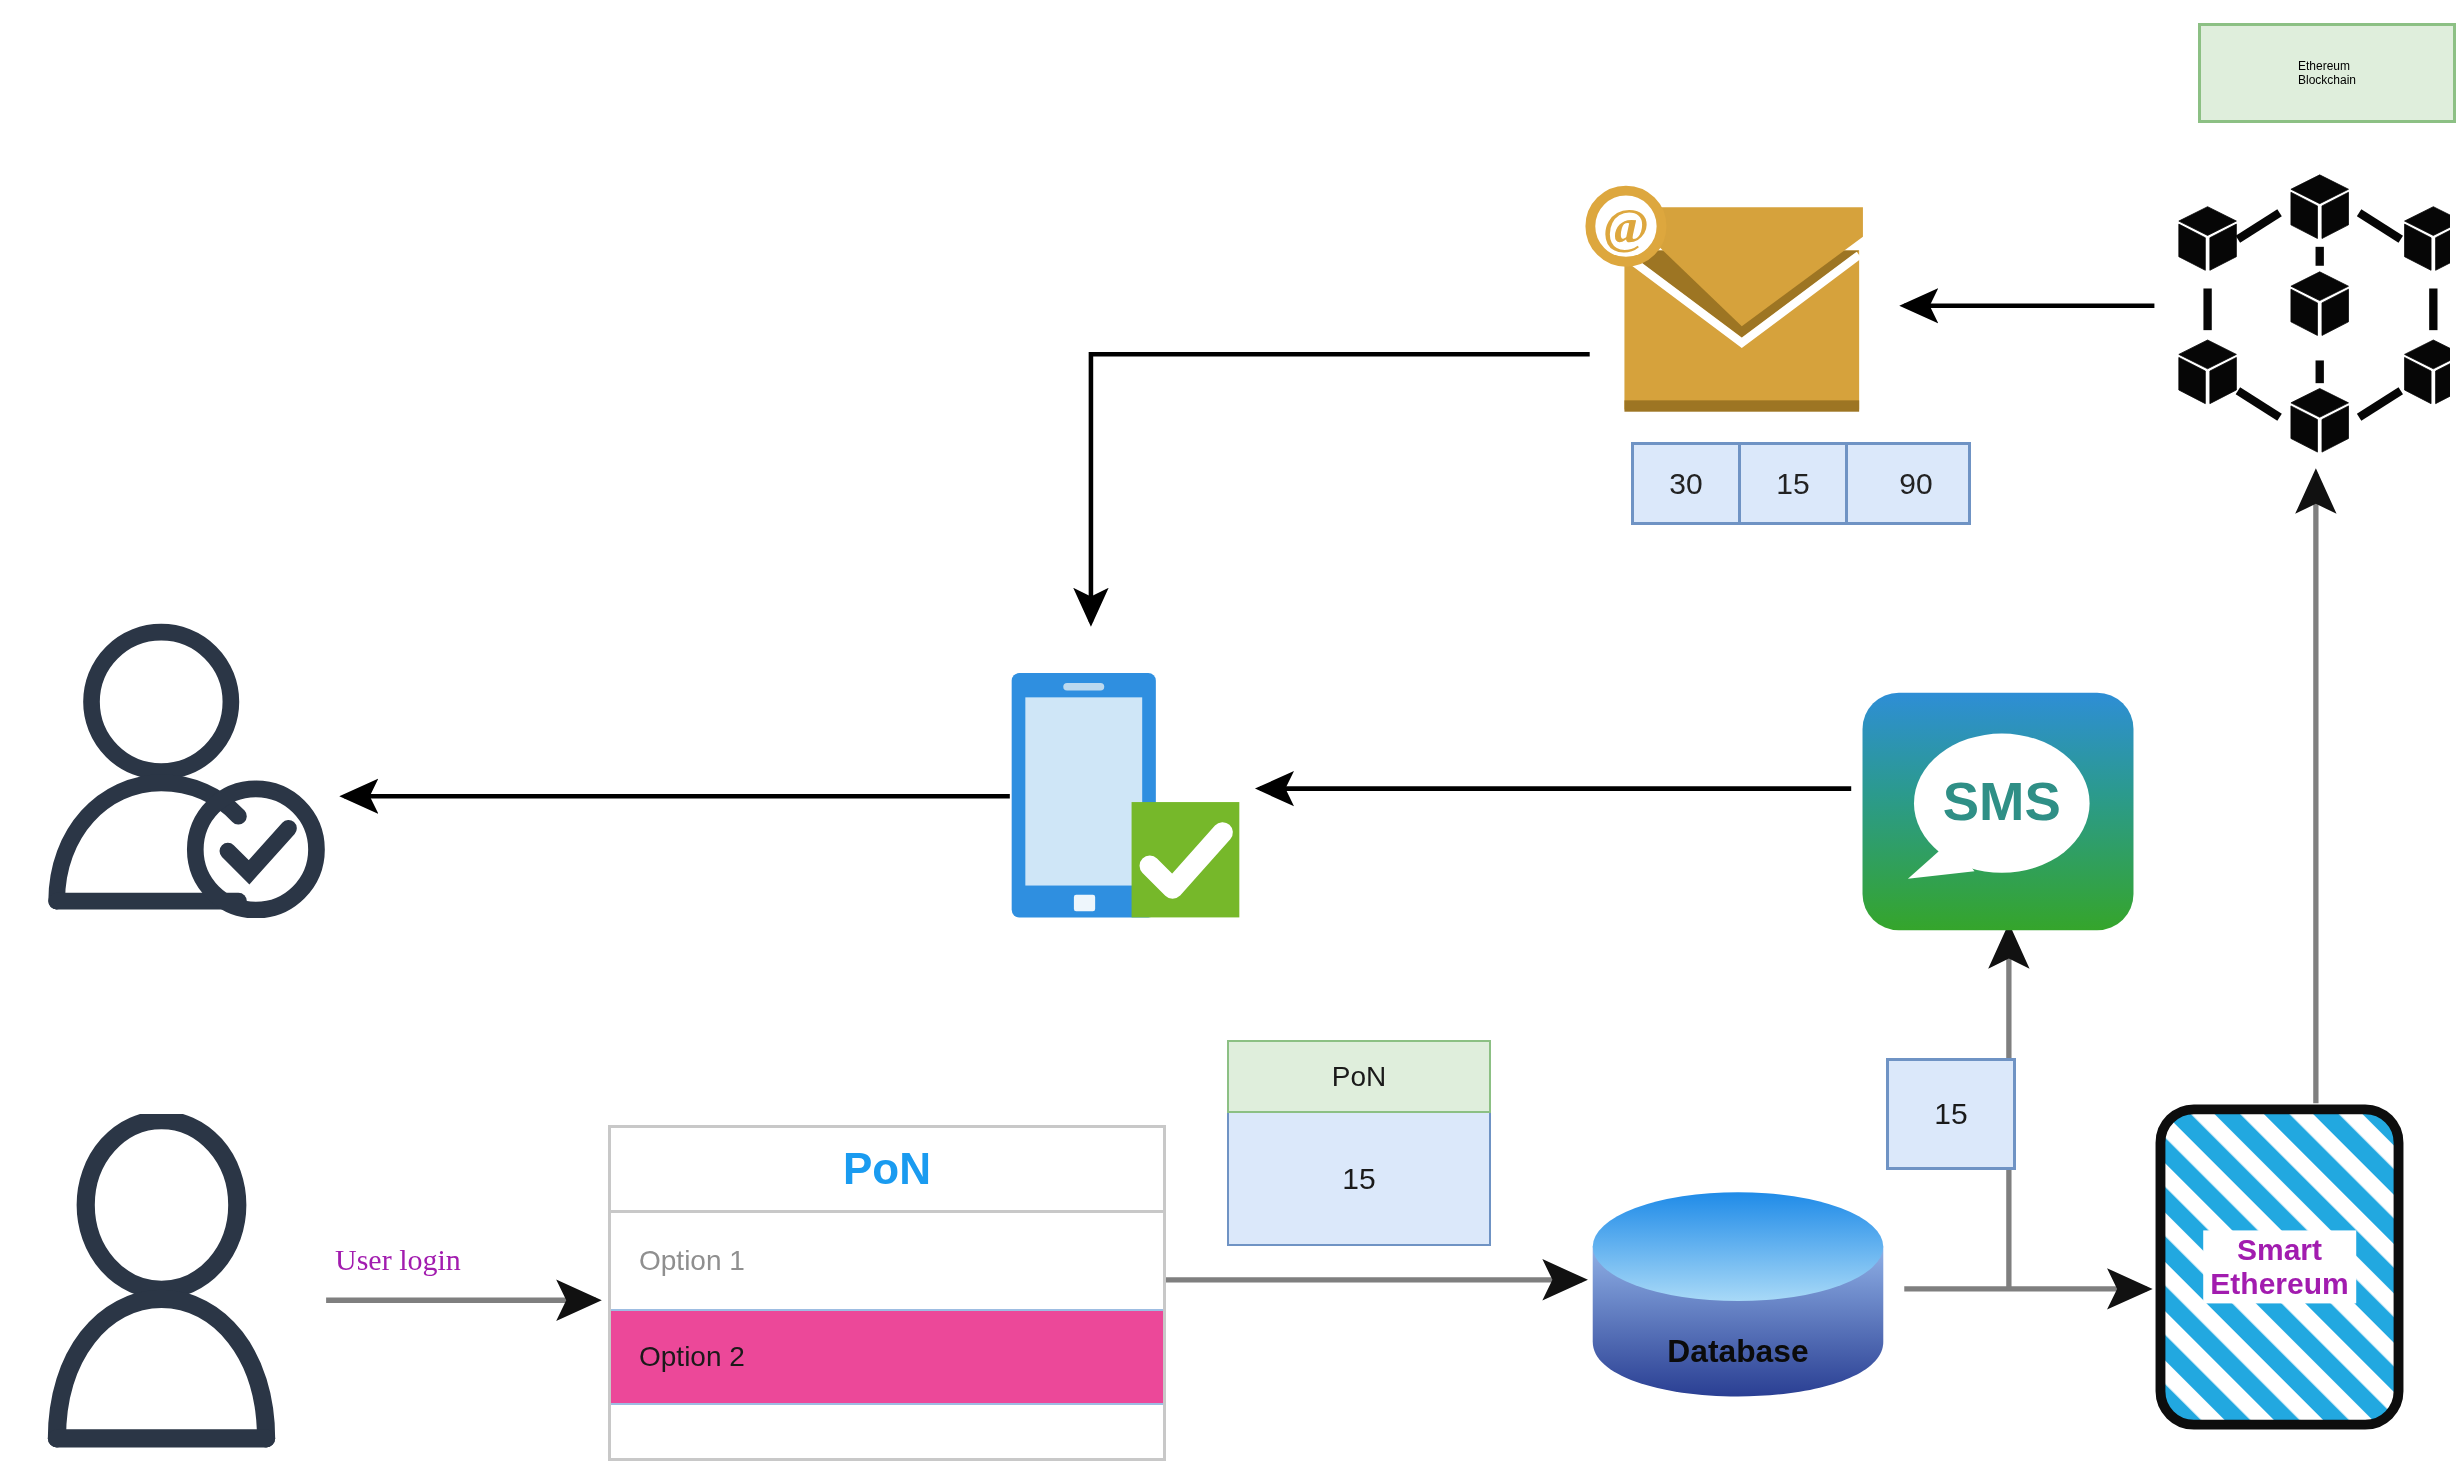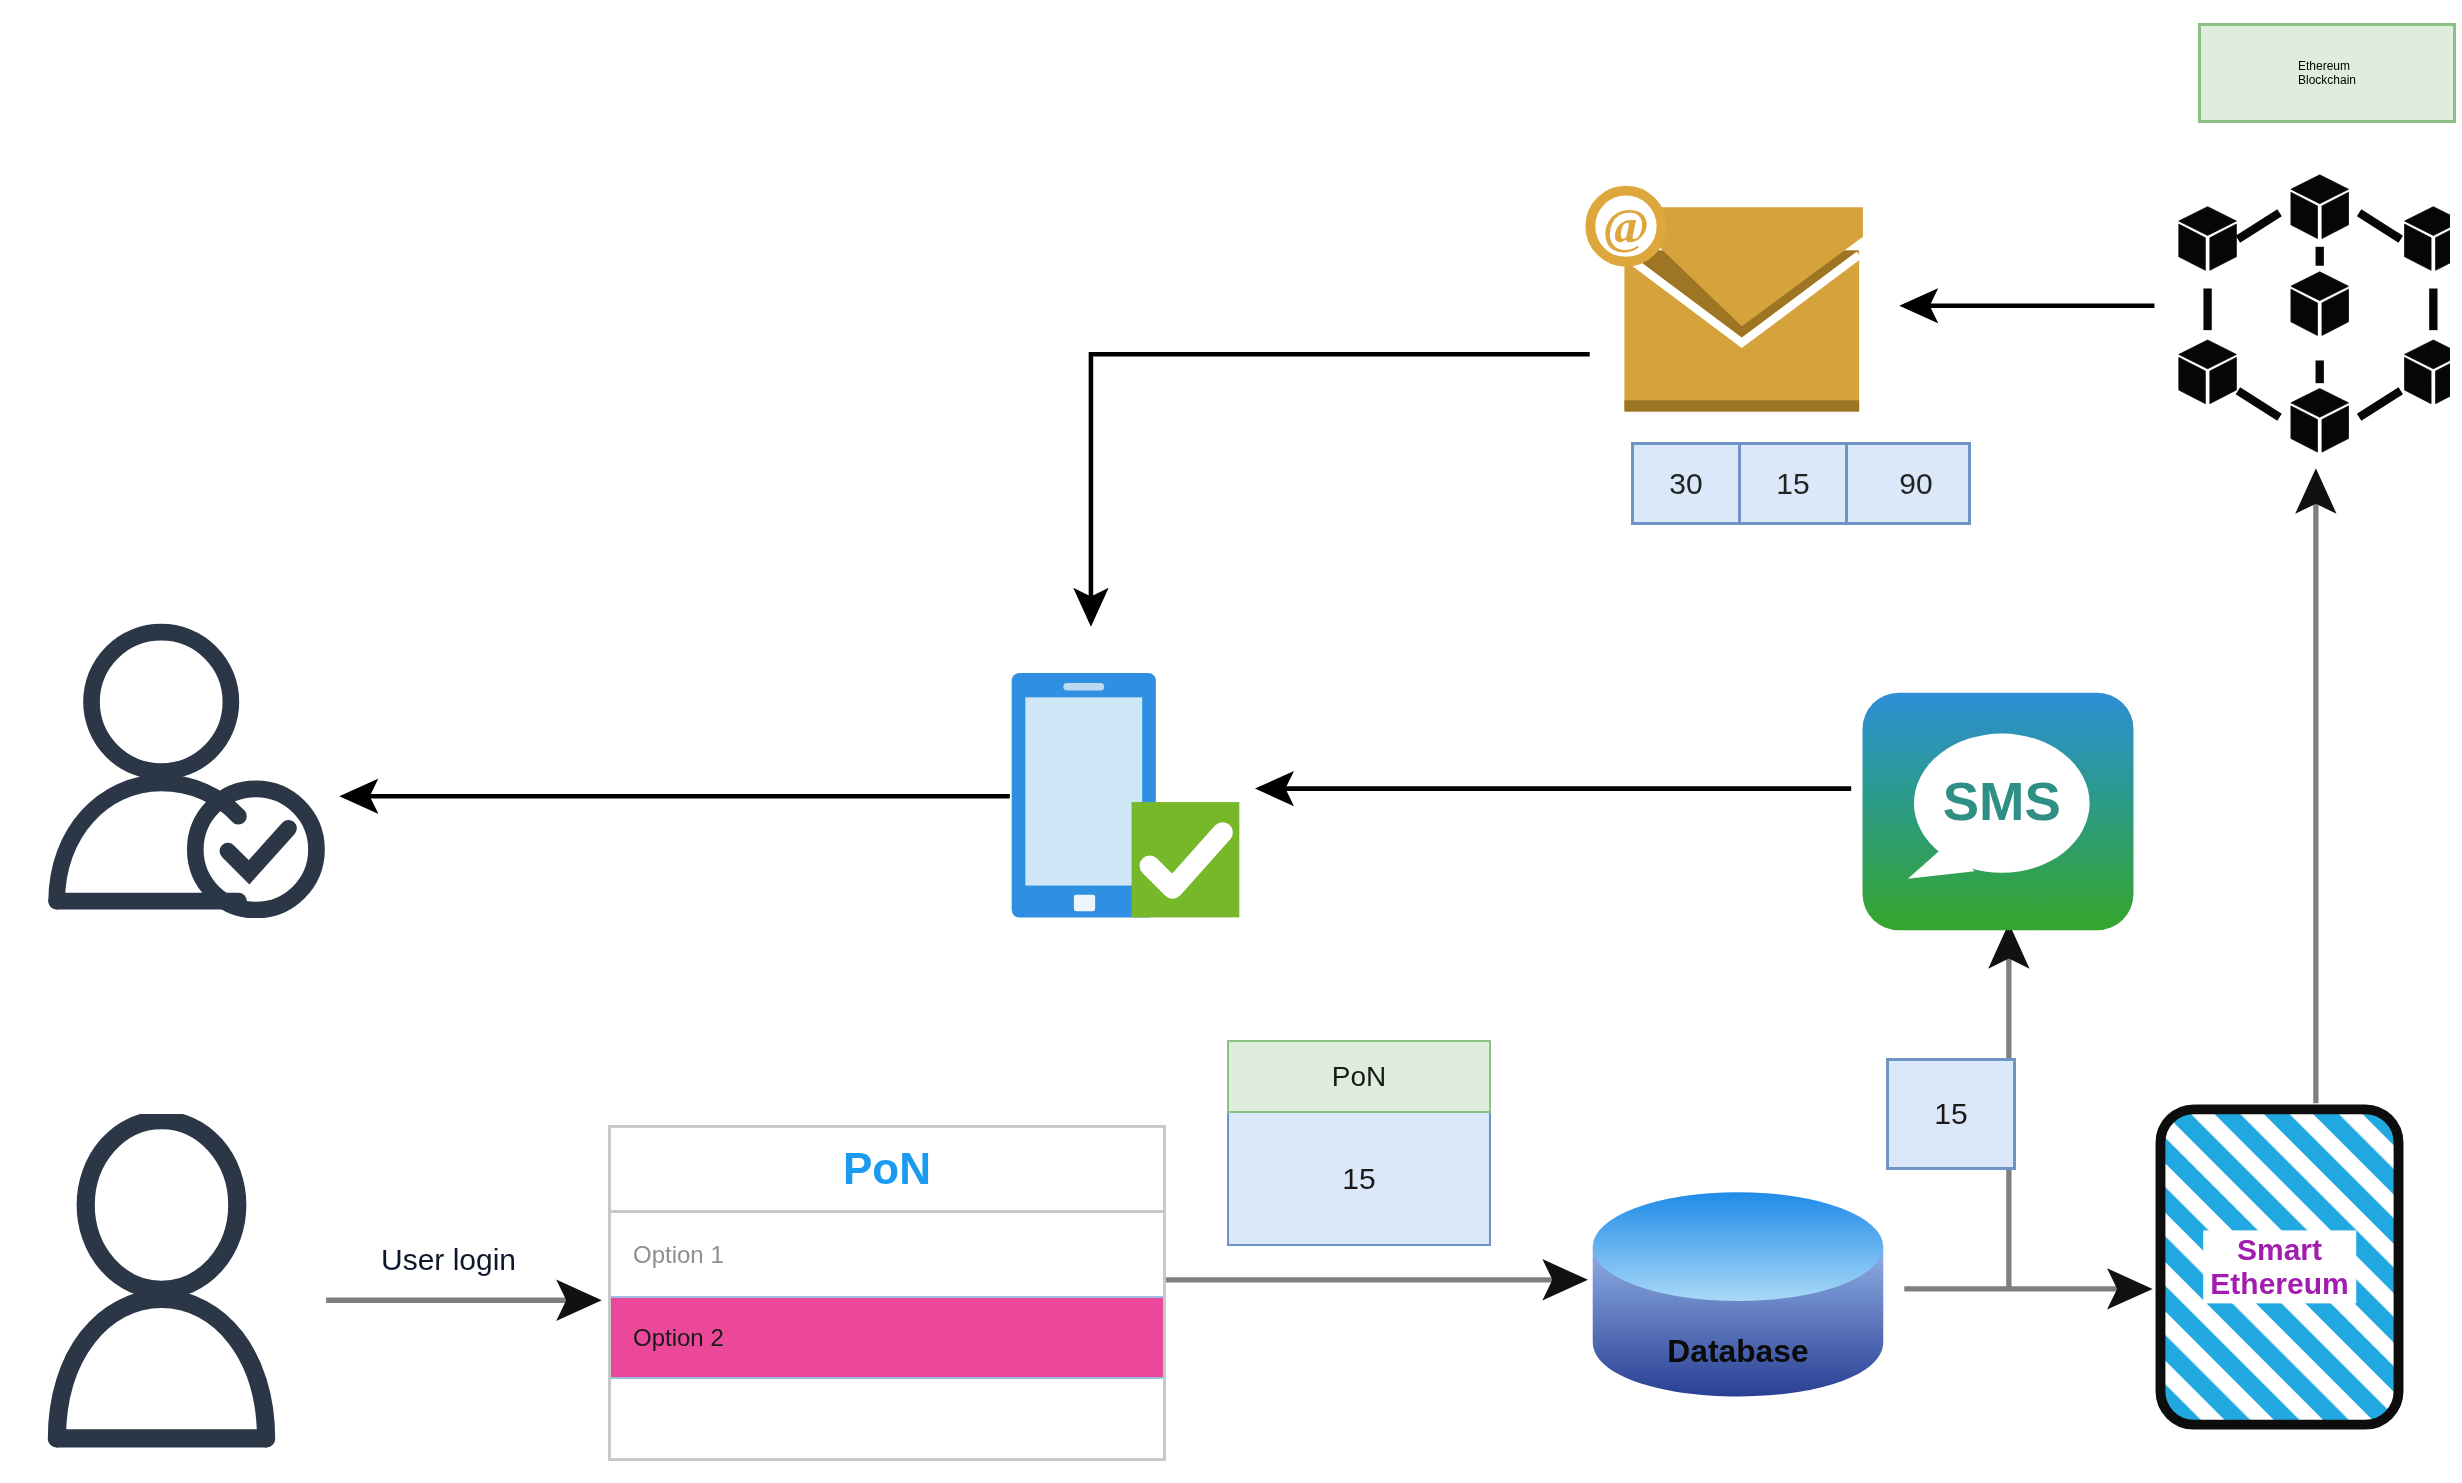--- a/index.html
+++ b/index.html
@@ -57,44 +57,44 @@
   .dropdown{
     left:576px;top:1125px;width:558px;height:336px;
     background:#ffffff;border:3px solid #c8c8c8;box-sizing:border-box;
   }
   .dd-title{
     height:85px;display:flex;align-items:center;justify-content:center;
     font-size:44px;font-weight:bold;color:#1a9bf0;
     border-bottom:3px solid #c8c8c8;box-sizing:border-box;
   }
   .dd-item{
-    height:83px;display:flex;align-items:center;
-    padding-left:22px;font-size:24px;color:#8f8f8f;
+    height:96px;display:flex;align-items:center;
+    padding-left:28px;font-size:28px;color:#8f8f8f;
     box-sizing:border-box;
   }
   .dd-item.selected{
     background:#ec4899;color:#1a1a1a;
     border-top:2.3px solid #9dbde2;border-bottom:2.3px solid #9dbde2;
   }
 
   
   .sc-box{
     left:2123px;top:1104px;width:249px;height:326px;
   }
   .sc-label{
     position:absolute;left:50%;top:50%;transform:translate(-50%,-50%);
     background:#ffffff;padding:3px 7.6px;text-align:center;
     font-size:30px;font-weight:bold;color:#a21caf;line-height:1.12;
     white-space:nowrap;
   }
 
   
   .userlogin-label{
-    left:303px;top:1243px;width:227px;text-align:center;
-    font-size:30px;color:#0f172a;
+    left:303px;top:1243px;width:227px;
+    font-size:30px;color:#a21caf;font-family:Liberation Serif, serif;
   }
 </style>
 </head>
 <body>
 
 <div id="stage">
 
   <svg class="abs" style="left:0;top:0;" width="2462" height="1484" viewBox="0 0 3248 1957">
     <defs>
       <marker id="ah-black" markerWidth="9" markerHeight="9" refX="7.5" refY="4.5" orient="auto">

